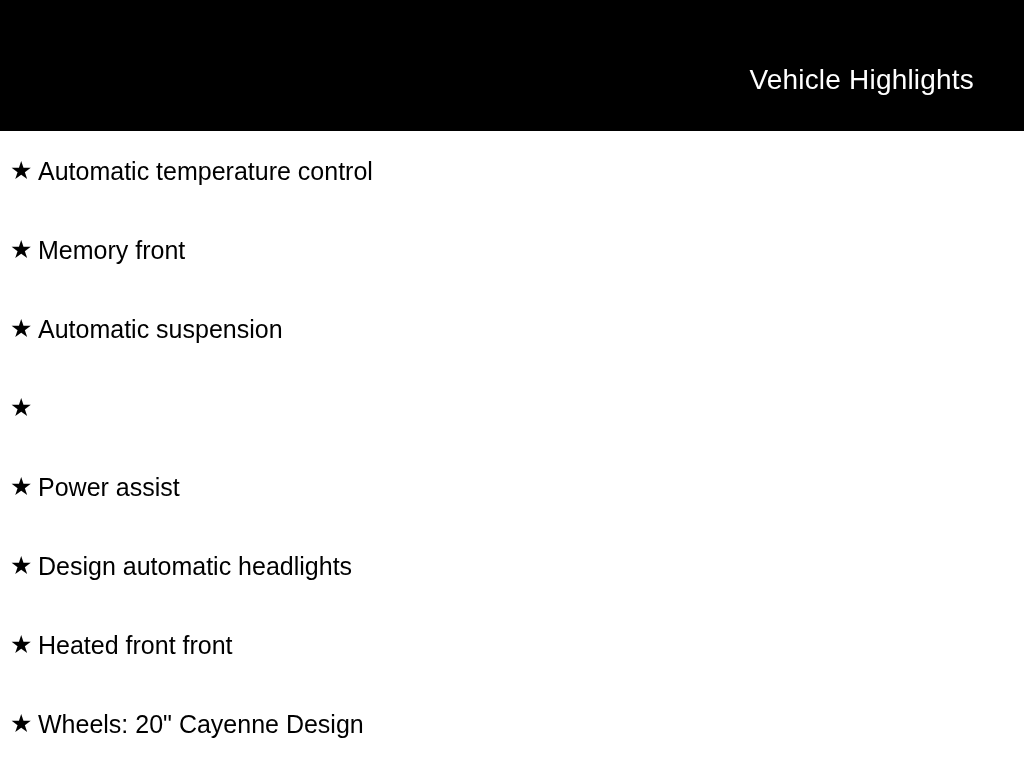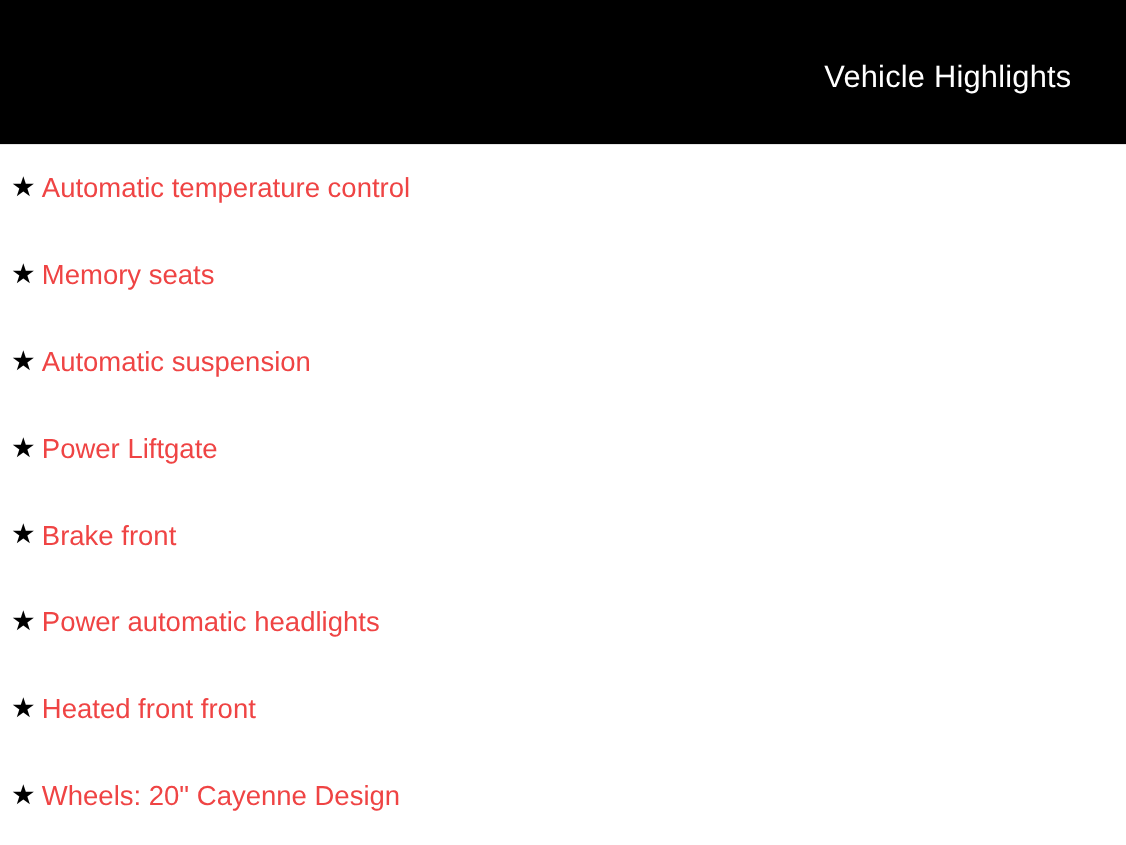--- a/index.html
+++ b/index.html
@@ -24,21 +24,21 @@
     left: 0;
     top: 0;
     width: 1024px;
     height: 131px;
     background: #000000;
     box-sizing: border-box;
   }
   .header-title {
     position: absolute;
     right: 50px;
-    top: 53px;
+    top: 63px;
     color: #ffffff;
     font-size: 28px;
     line-height: 34px;
     letter-spacing: 0.2px;
     white-space: nowrap;
   }
   .highlights-list {
     position: absolute;
     left: 0;
     top: 131px;
@@ -57,21 +57,21 @@
   .bullet-star {
     display: inline-block;
     width: 28px;
     min-width: 28px;
     color: #000000;
     font-size: 25px;
     line-height: 25px;
     text-align: left;
   }
   .highlight-label {
-    color: #ef4444;
+    color: #000000;
     font-size: 25px;
     line-height: 30px;
     white-space: nowrap;
   }
 </style>
 </head>
 <body>
 
 <div class="page">
 
@@ -81,41 +81,40 @@
 
   <ul class="highlights-list">
 
     <li class="highlight-item">
       <span class="bullet-star">★</span>
       <span class="highlight-label">Automatic temperature control</span>
     </li>
 
     <li class="highlight-item">
       <span class="bullet-star">★</span>
-      <span class="highlight-label">Memory seats</span>
+      <span class="highlight-label">Memory front</span>
     </li>
 
     <li class="highlight-item">
       <span class="bullet-star">★</span>
       <span class="highlight-label">Automatic suspension</span>
     </li>
 
     <li class="highlight-item">
       <span class="bullet-star">★</span>
-      <span class="highlight-label">Power Liftgate</span>
     </li>
 
     <li class="highlight-item">
       <span class="bullet-star">★</span>
-      <span class="highlight-label">Brake front</span>
+      <span class="highlight-label">Power assist</span>
     </li>
 
     <li class="highlight-item">
       <span class="bullet-star">★</span>
-      <span class="highlight-label">Power automatic headlights</span>
+      <span class="highlight-label">Design automatic headlights</span>
     </li>
 
     <li class="highlight-item">
       <span class="bullet-star">★</span>
       <span class="highlight-label">Heated front front</span>
     </li>
 
     <li class="highlight-item">
       <span class="bullet-star">★</span>
       <span class="highlight-label">Wheels: 20" Cayenne Design</span>

